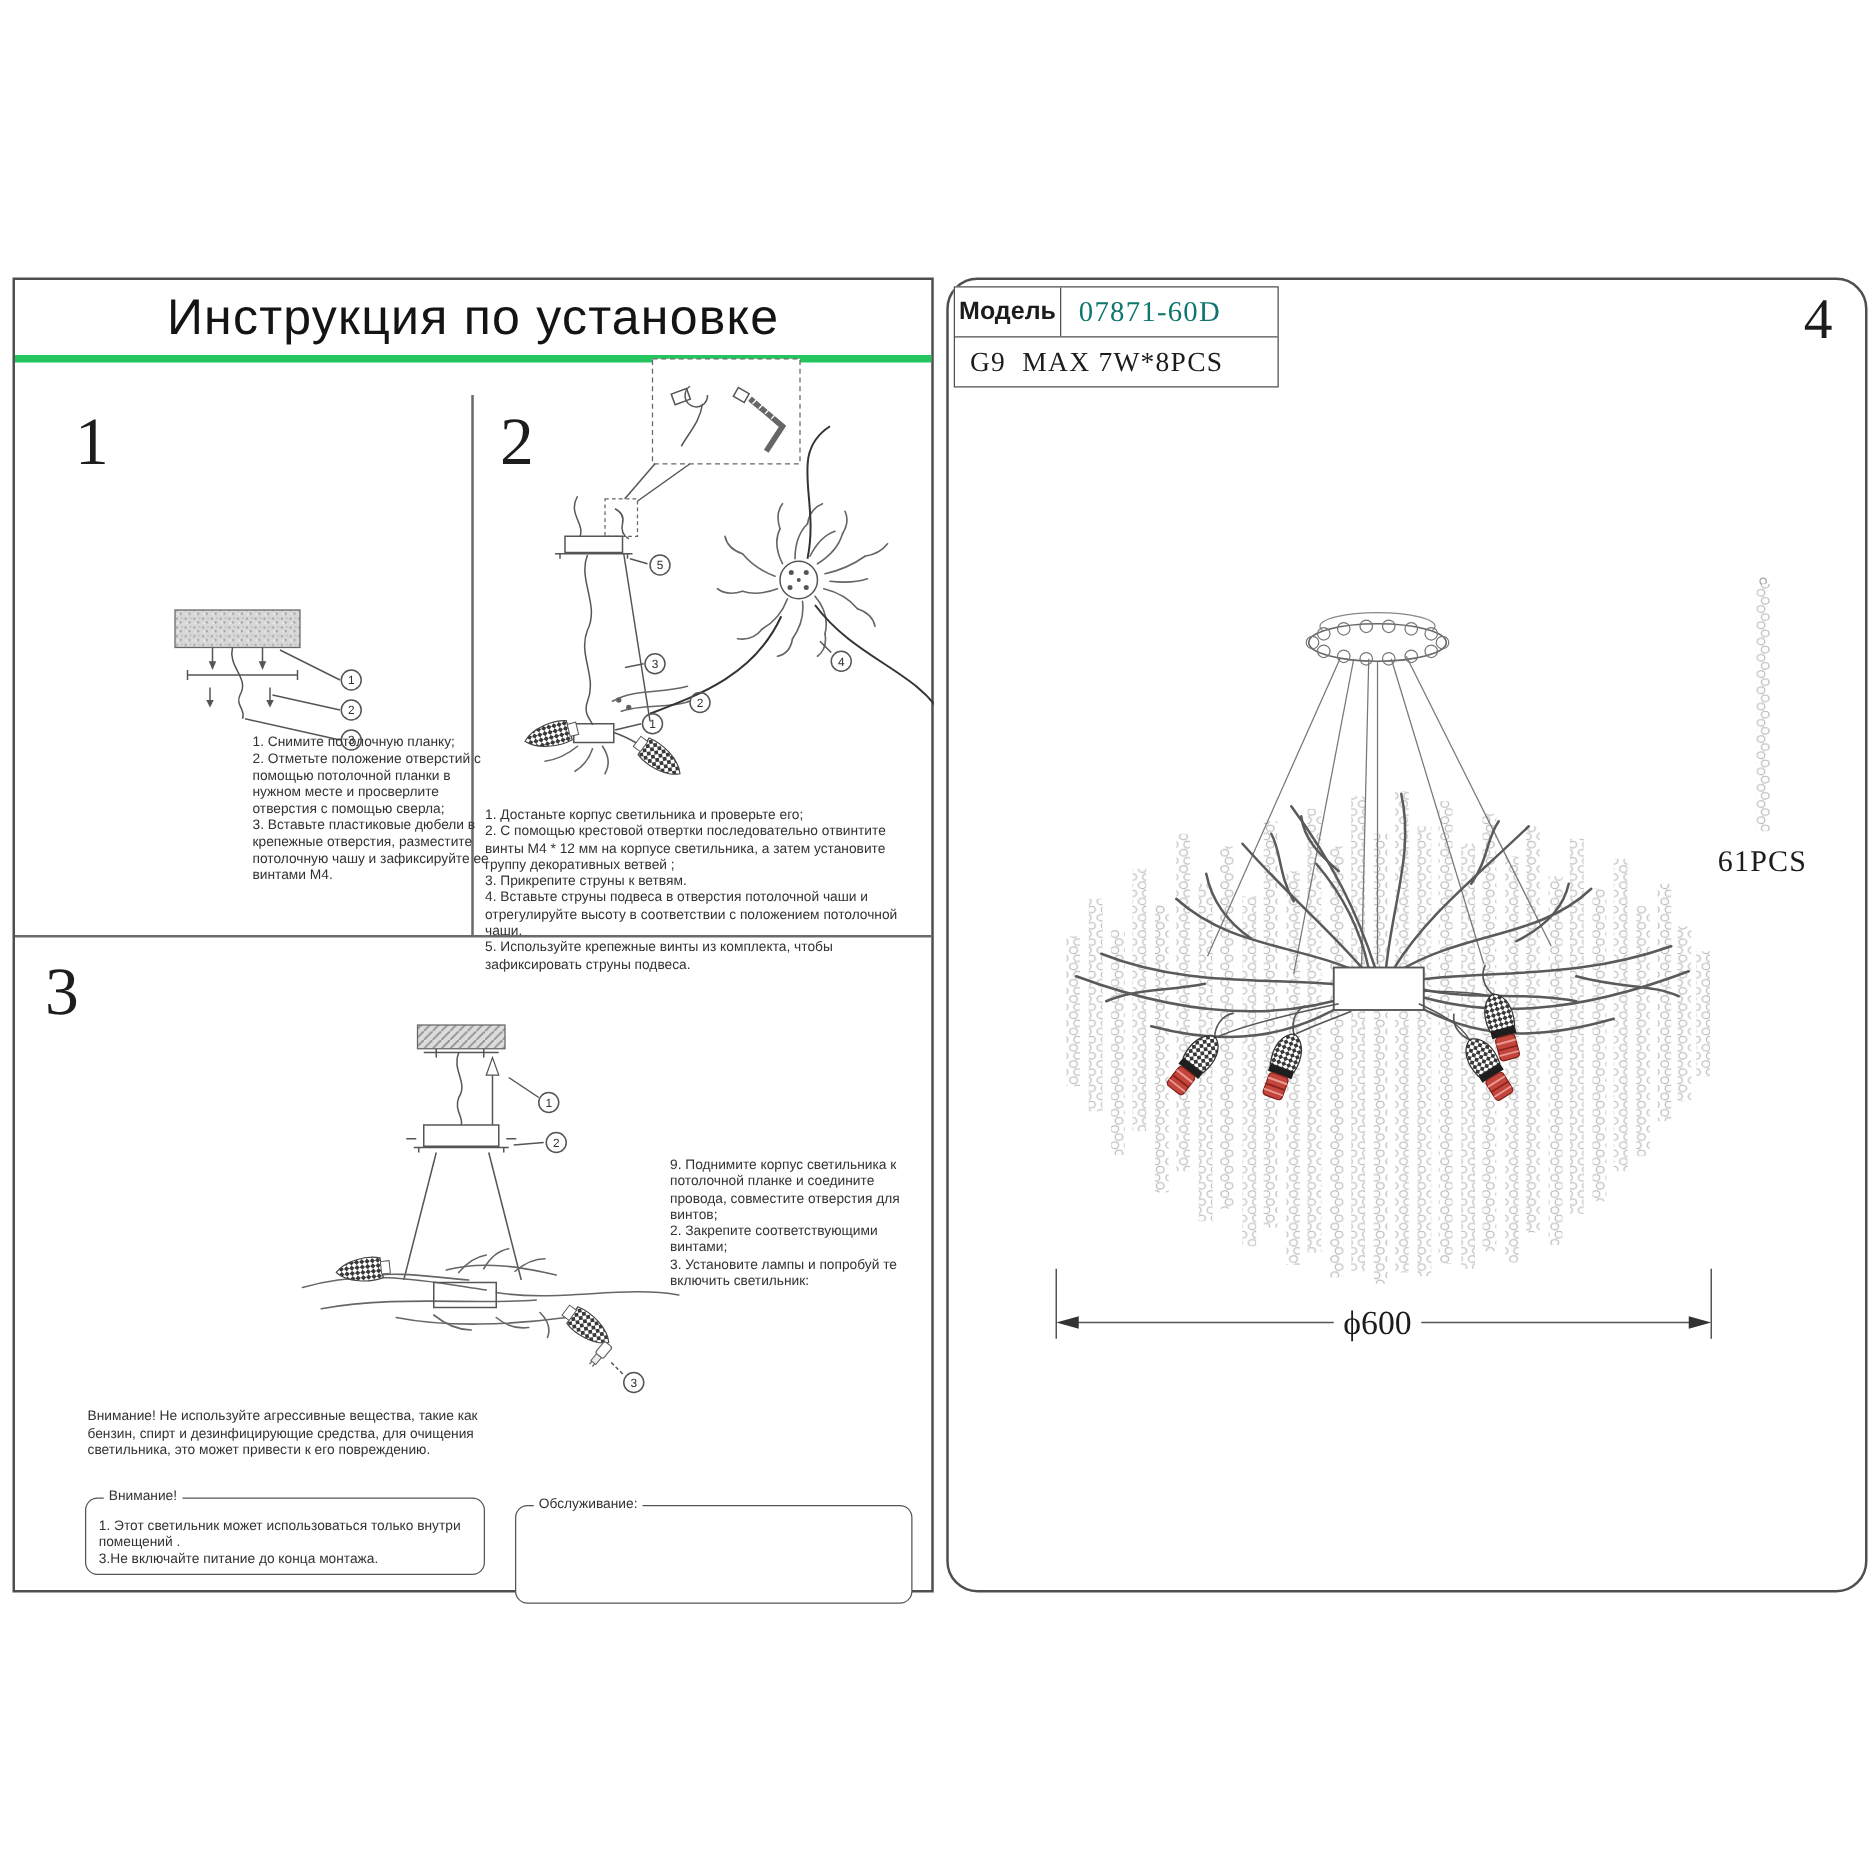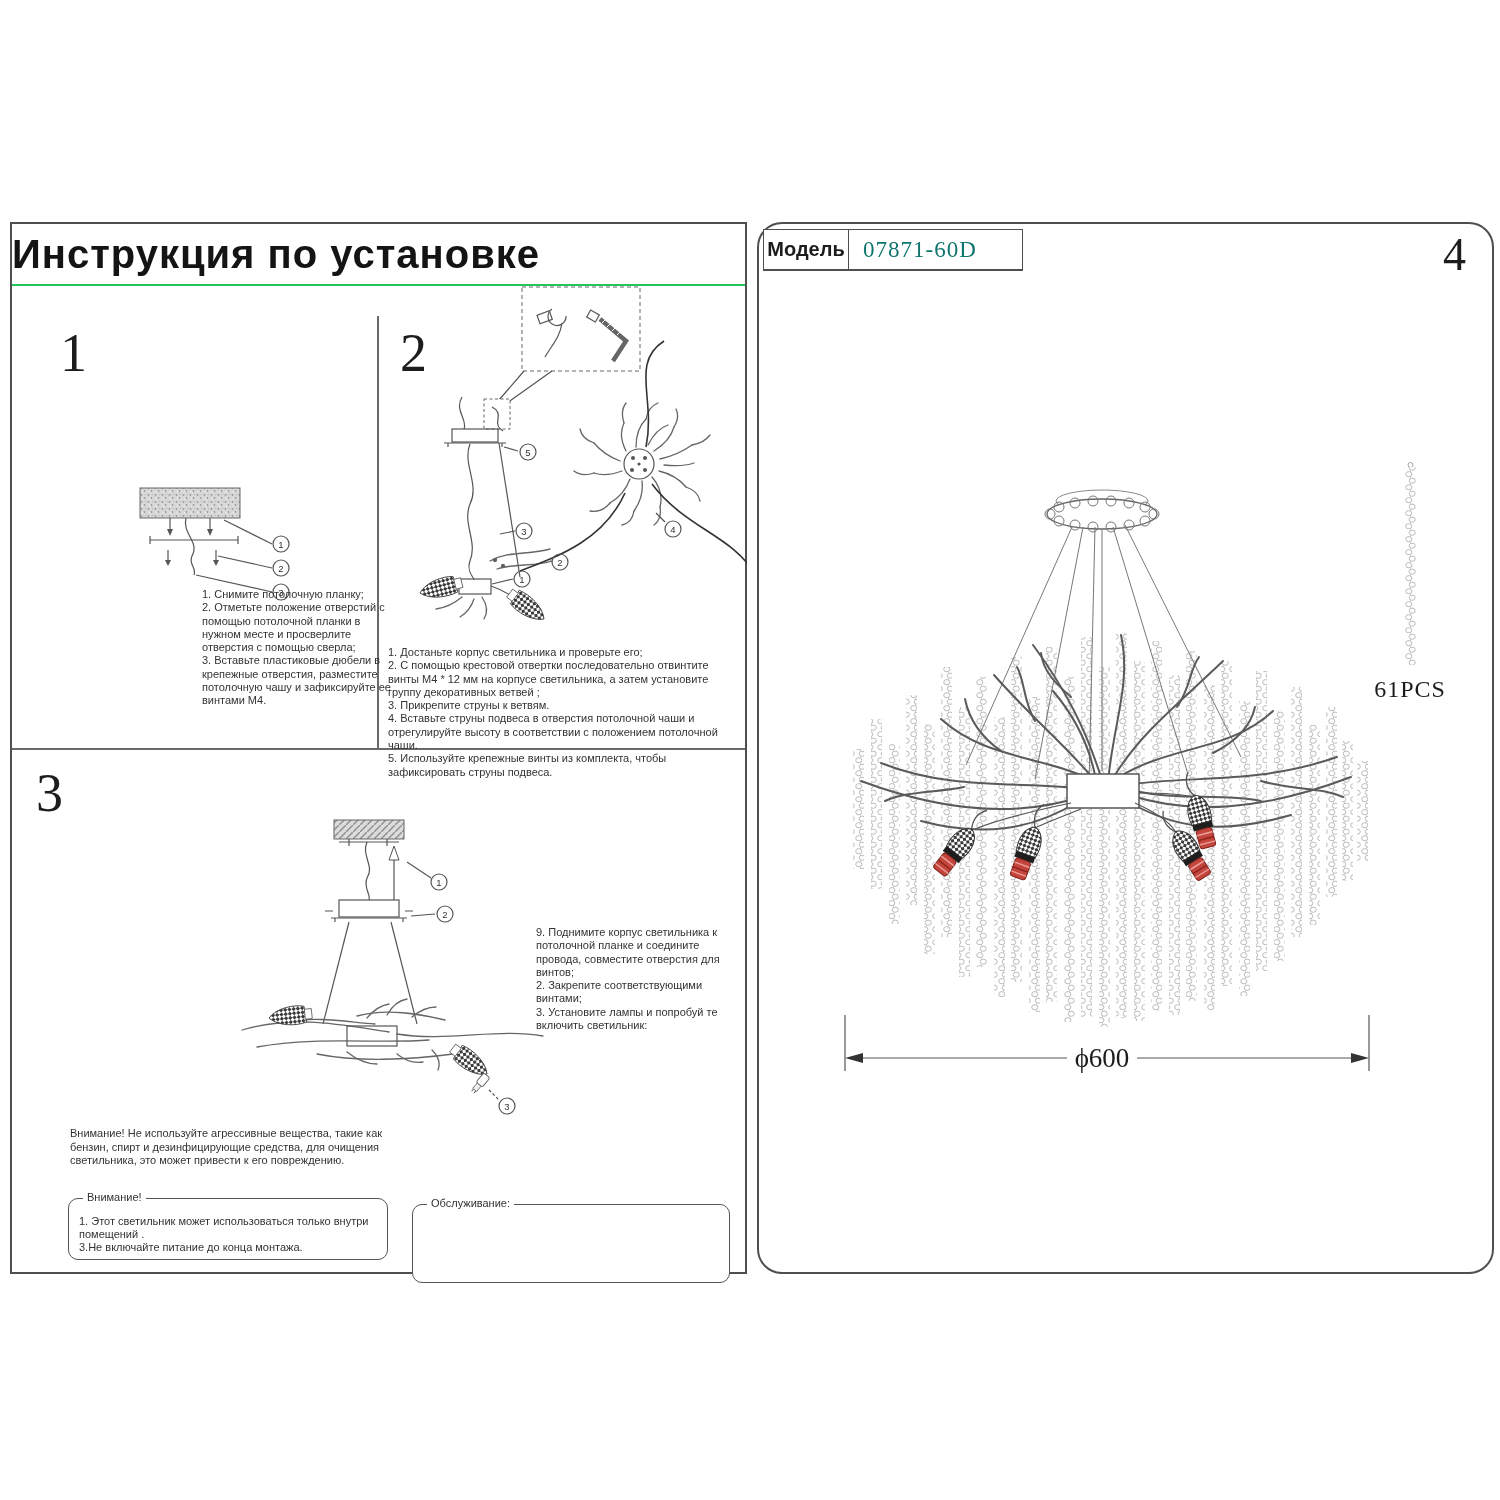--- a/index.html
+++ b/index.html
@@ -1,22 +1,22 @@
 <!DOCTYPE html>
 <html><head>
 <meta charset="utf-8">
 <style>
   html,body{margin:0;padding:0;background:#fff;}
   .canvas{position:relative;width:1500px;height:1500px;background:#fff;overflow:hidden;
           font-family:"Liberation Sans",sans-serif;color:#2a2a2a;}
   .page{position:absolute;top:222px;height:1048px;border:2px solid #4f4f4f;background:#fff;}
   .page-left{left:10px;width:733px;}
   .page-right{left:757px;width:733px;border-radius:25px;}
-  .title-bar{position:absolute;top:0;left:0;right:0;height:60px;border-bottom:2px solid #22c55e;
-             display:flex;align-items:center;font-weight:bold;}
+  .title-bar{position:absolute;top:0;left:0;right:0;height:60px;border-bottom:6px solid #22c55e;
+             display:flex;align-items:center;justify-content:center;}
   .title-bar span{font-size:40px;letter-spacing:1px;color:#141414;}
   .vdiv{position:absolute;left:365px;top:92px;width:2px;height:432px;background:#6a6a6a;}
   .hdiv{position:absolute;left:0;right:0;top:524px;height:2px;background:#6a6a6a;}
   .step-num{position:absolute;font-family:"Liberation Serif",serif;font-size:54px;color:#1d1d1d;}
   .n1{left:48px;top:98px;} .n2{left:388px;top:98px;} .n3{left:24px;top:538px;}
   .diag{position:absolute;}
   .step-text{position:absolute;font-size:11px;line-height:13.3px;white-space:pre-line;color:#333;}
   .t1{left:190px;top:364px;width:190px;}
   .t2{left:376px;top:406px;width:338px;margin-top:16px;}
   .t3{left:524px;top:702px;width:206px;}
@@ -276,20 +276,21 @@
       <div class="box-title">Обслуживание:</div>
     </div>
   </div>
 
   <div class="page page-right">
     <div class="model-table">
       <div class="mt-row1">
         <div class="mt-c1">Модель</div>
         <div class="mt-c2">07871-60D</div>
       </div>
+      <div class="mt-row2">G9  MAX 7W*8PCS</div>
     </div>
     <div class="pagenum">4</div>
 
     <svg class="diag" style="left:30px;top:195px" width="700" height="720" viewBox="0 0 700 720">
 
       <g>
         <rect class="strand" x="64" y="330" width="11" height="120"></rect>
         <rect class="strand" x="82" y="300" width="11" height="170"></rect>
         <rect class="strand" x="100" y="325" width="11" height="180"></rect>
         <rect class="strand" x="117" y="276" width="11" height="210"></rect>

